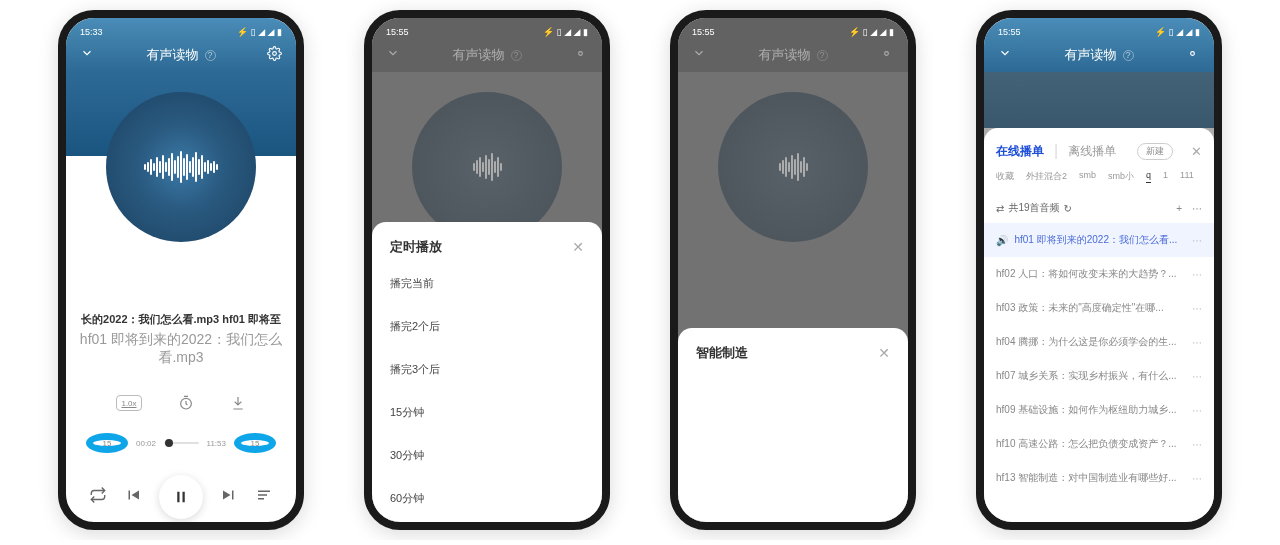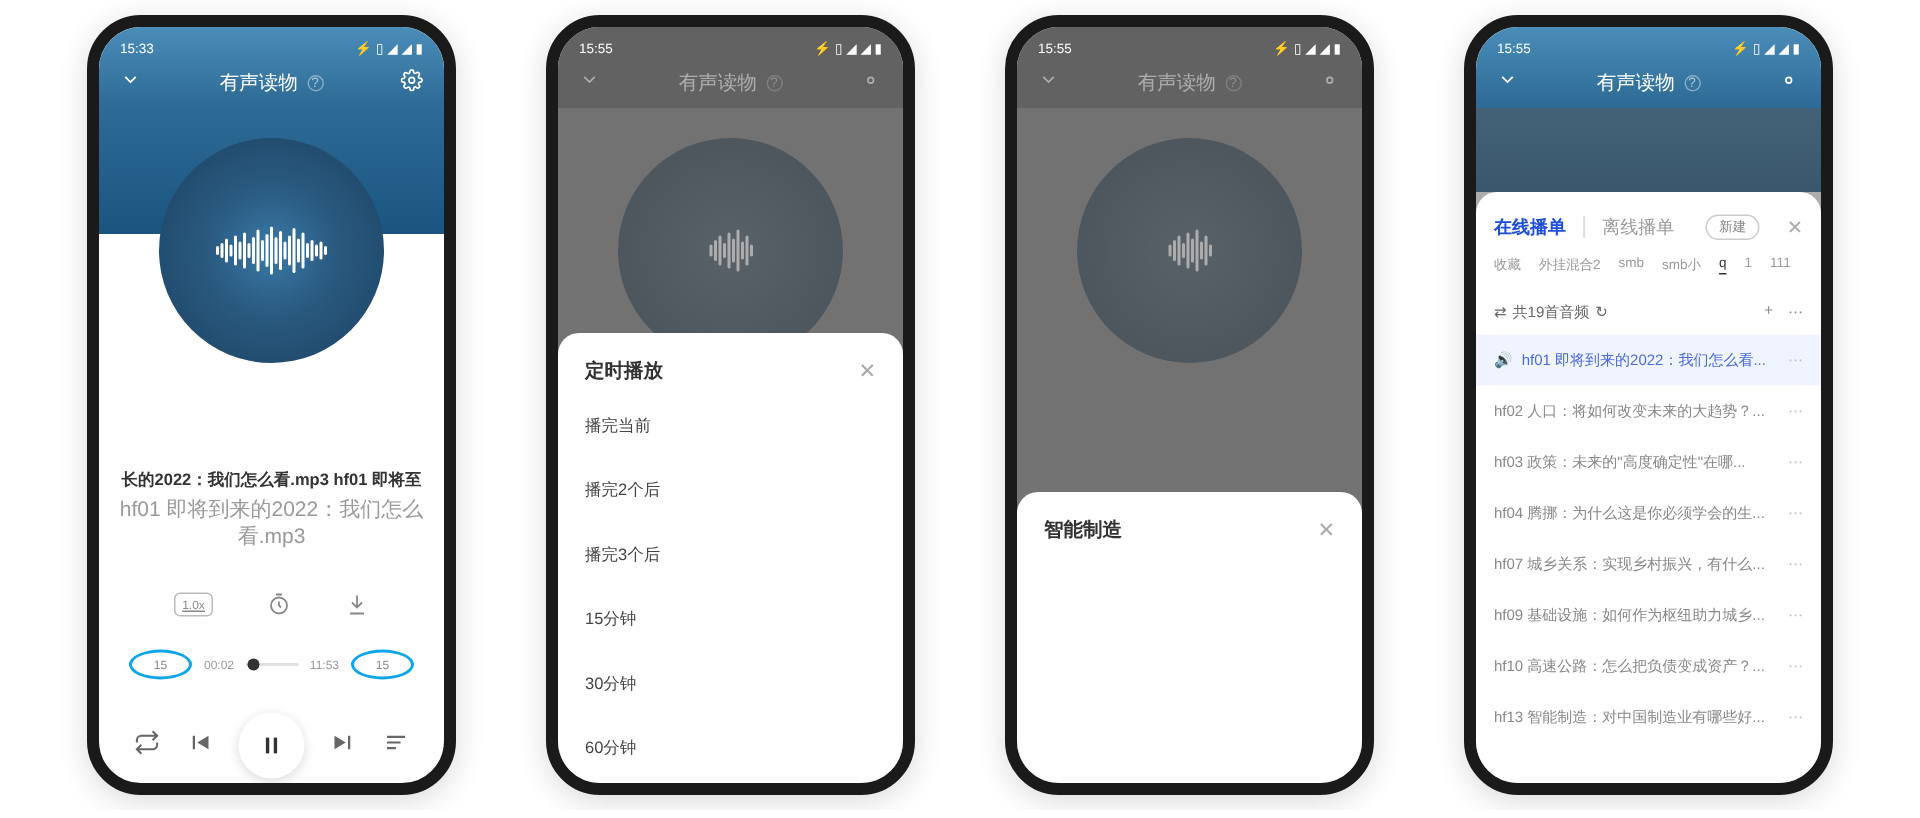--- a/index.html
+++ b/index.html
@@ -17,21 +17,21 @@
     .waveform span { width: 2px; background: #fff; border-radius: 1px; }
     .track-info { text-align: center; padding: 0 12px; }
     .track-title { font-size: 11px; color: #333; white-space: nowrap; overflow: hidden; font-weight: bold; }
     .track-subtitle { font-size: 14px; color: #999; margin-top: 4px; }
     .controls-row1 { display: flex; justify-content: center; gap: 36px; margin-top: 28px; }
     .ctrl-btn { color: #888; display: flex; align-items: center; justify-content: center; text-decoration: underline; }
     .progress { padding: 8px 20px; display: flex; align-items: center; gap: 8px; margin-top: 14px; }
     .progress-bar { flex: 1; height: 2px; background: #e0e0e0; position: relative; border-radius: 1px; }
     .progress-dot { position: absolute; left: 2%; top: -3px; width: 8px; height: 8px; border-radius: 50%; background: #333; }
     .progress-time { font-size: 8px; color: #999; }
-    .skip-btn { color: #888; font-size: 8px; border: 2px solid #0ea5e9; border-radius: 50%; width: 42px; height: 20px; display: flex; align-items: center; justify-content: center; }
+    .skip-btn { color: #888; font-size: 8px; border: 7px solid #0ea5e9; border-radius: 50%; width: 42px; height: 20px; display: flex; align-items: center; justify-content: center; }
     .controls-row2 { display: flex; justify-content: space-around; align-items: center; margin-top: 14px; padding: 0 14px; }
     .play-btn { width: 44px; height: 44px; border-radius: 50%; background: #fff; box-shadow: 0 2px 8px rgba(0,0,0,0.15); display: flex; align-items: center; justify-content: center; }
     .ctrl2 { color: #666; }
     .overlay { position: absolute; inset: 0; background: rgba(90,90,90,0.5); }
     .sheet { position: absolute; left: 0; right: 0; bottom: 0; background: #fff; border-radius: 14px 14px 0 0; padding: 16px 0 0; }
     .sheet-header { display: flex; justify-content: space-between; align-items: center; padding: 0 18px 6px; }
     .sheet-title { font-size: 13px; font-weight: 600; color: #333; }
     .sheet-close { color: #aaa; font-size: 14px; }
     .sheet-item { padding: 14px 18px; font-size: 11px; color: #444; display: flex; justify-content: space-between; align-items: center; }
     .check { color: #4a8db8; }

